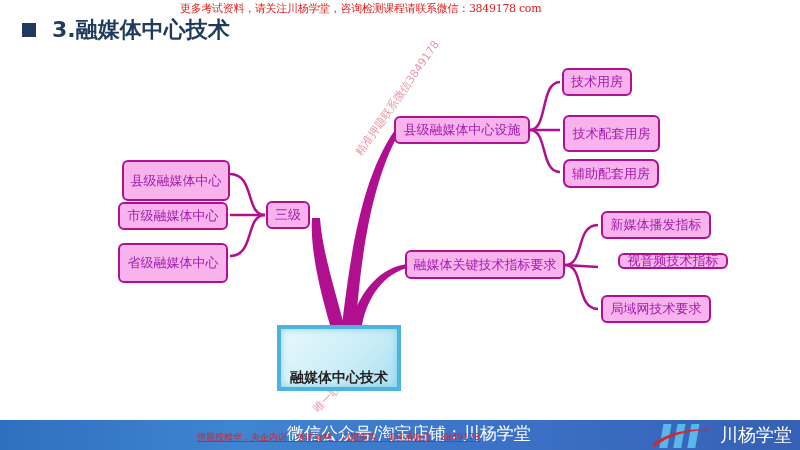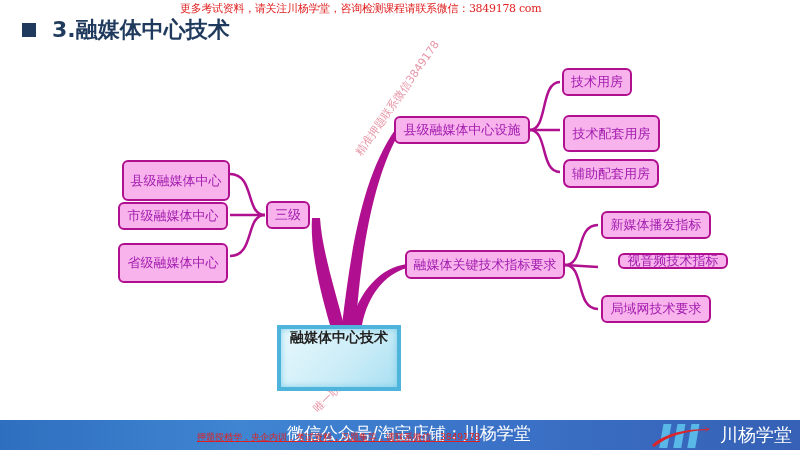--- a/index.html
+++ b/index.html
@@ -28,21 +28,21 @@
     position: absolute; box-sizing: border-box;
     background: #f9b3ec; border: 2px solid #b0108f; border-radius: 6px;
     display: flex; align-items: center; justify-content: center;
     font-size: 13px; color: #a21caf; white-space: nowrap;
   }
   .root {
     position: absolute; left: 277px; top: 325px; width: 124px; height: 66px;
     box-sizing: border-box; border: 4px solid #4fb4db;
     background: linear-gradient(135deg, #e8f8fd 0%, #c9ecf7 60%, #a9dff2 100%);
     box-shadow: inset 0 0 6px #7fcde8;
-    display: flex; align-items: flex-start; justify-content: center;
+    display: flex; align-items: flex-end; justify-content: center;
     font-size: 14px; font-weight: bold; color: #222;
   }
   .footer {
     position: absolute; left: 0; top: 420px; width: 800px; height: 30px;
     background: linear-gradient(90deg, #2f6fbf 0%, #3f85d2 30%, #3b73c8 60%, #3560b5 100%);
   }
   .footer-main {
     position: absolute; left: 287px; top: 2px; font-size: 17px; color: #ffffff;
     font-family: "DejaVu Sans", sans-serif; white-space: nowrap;
   }

